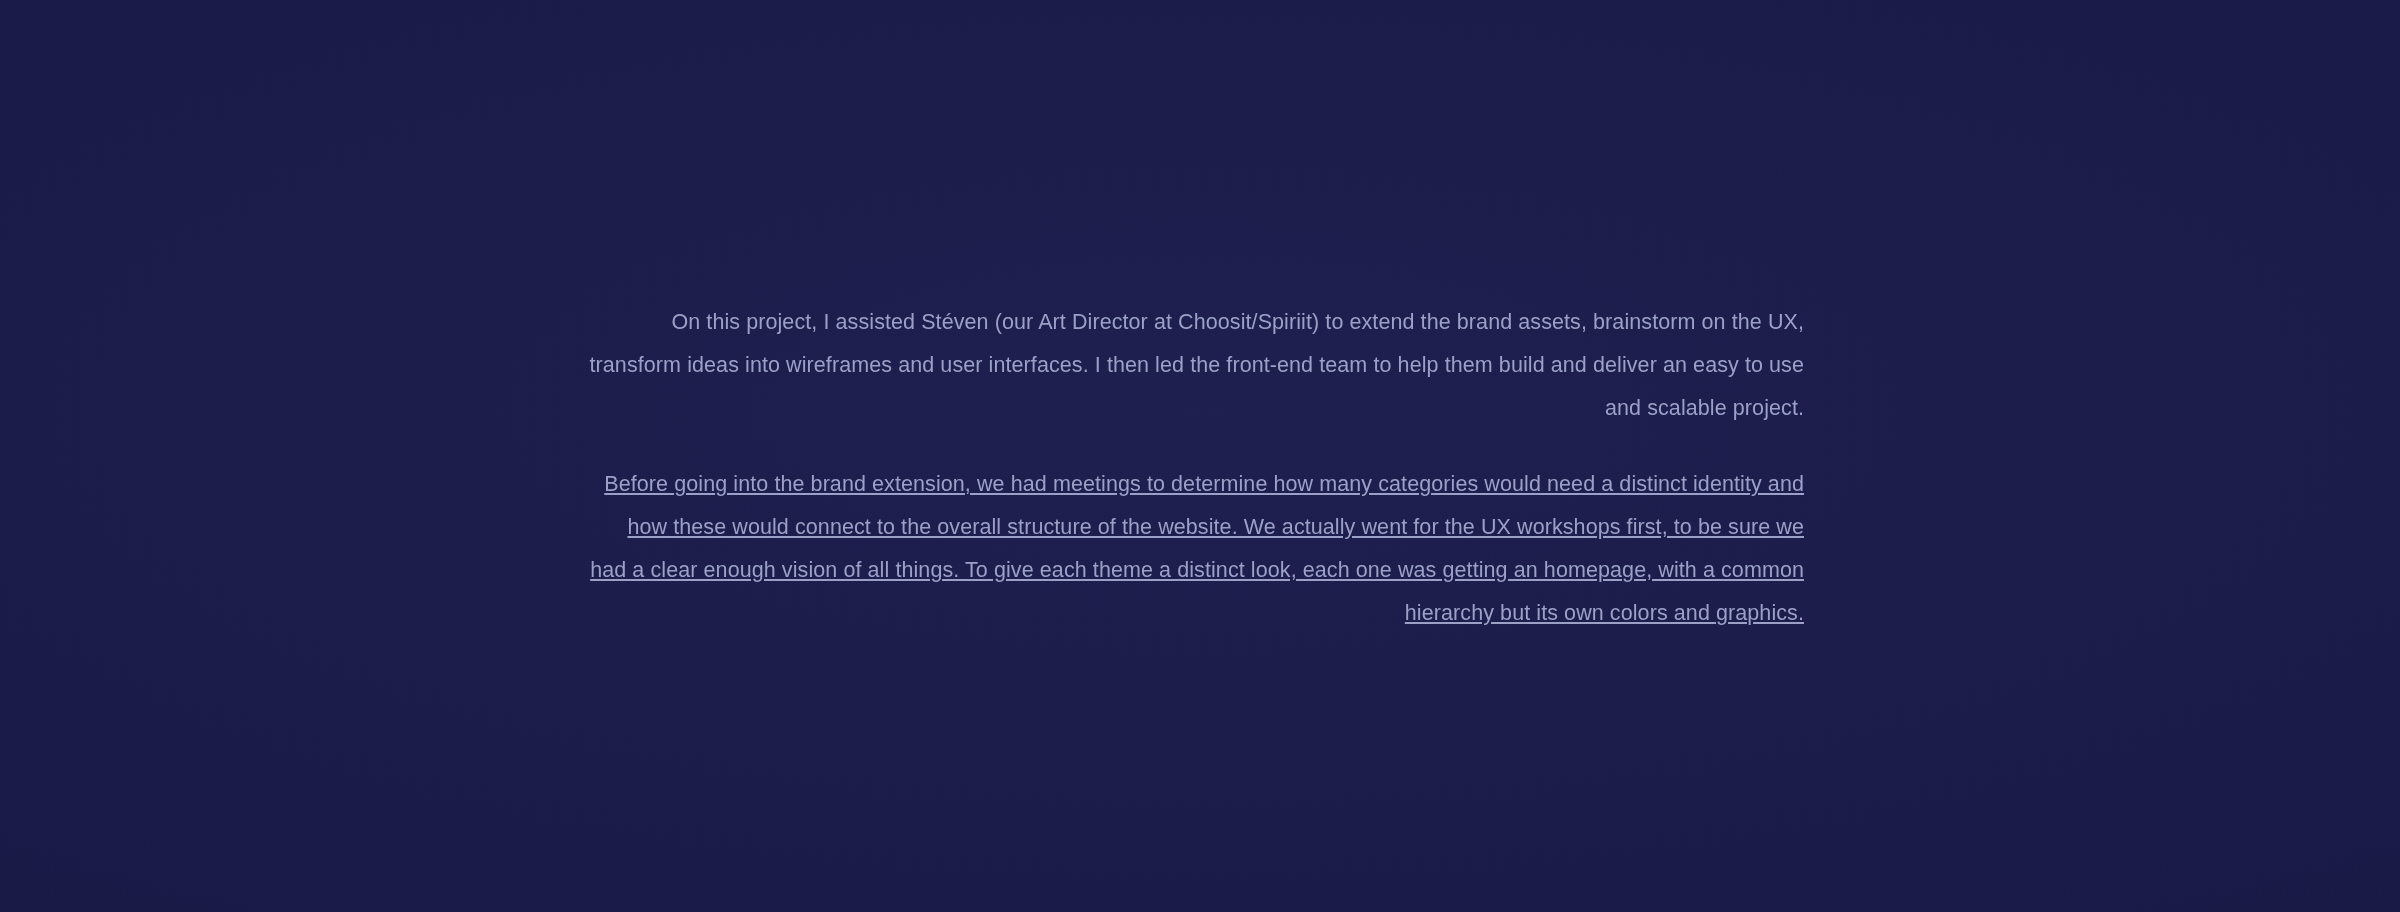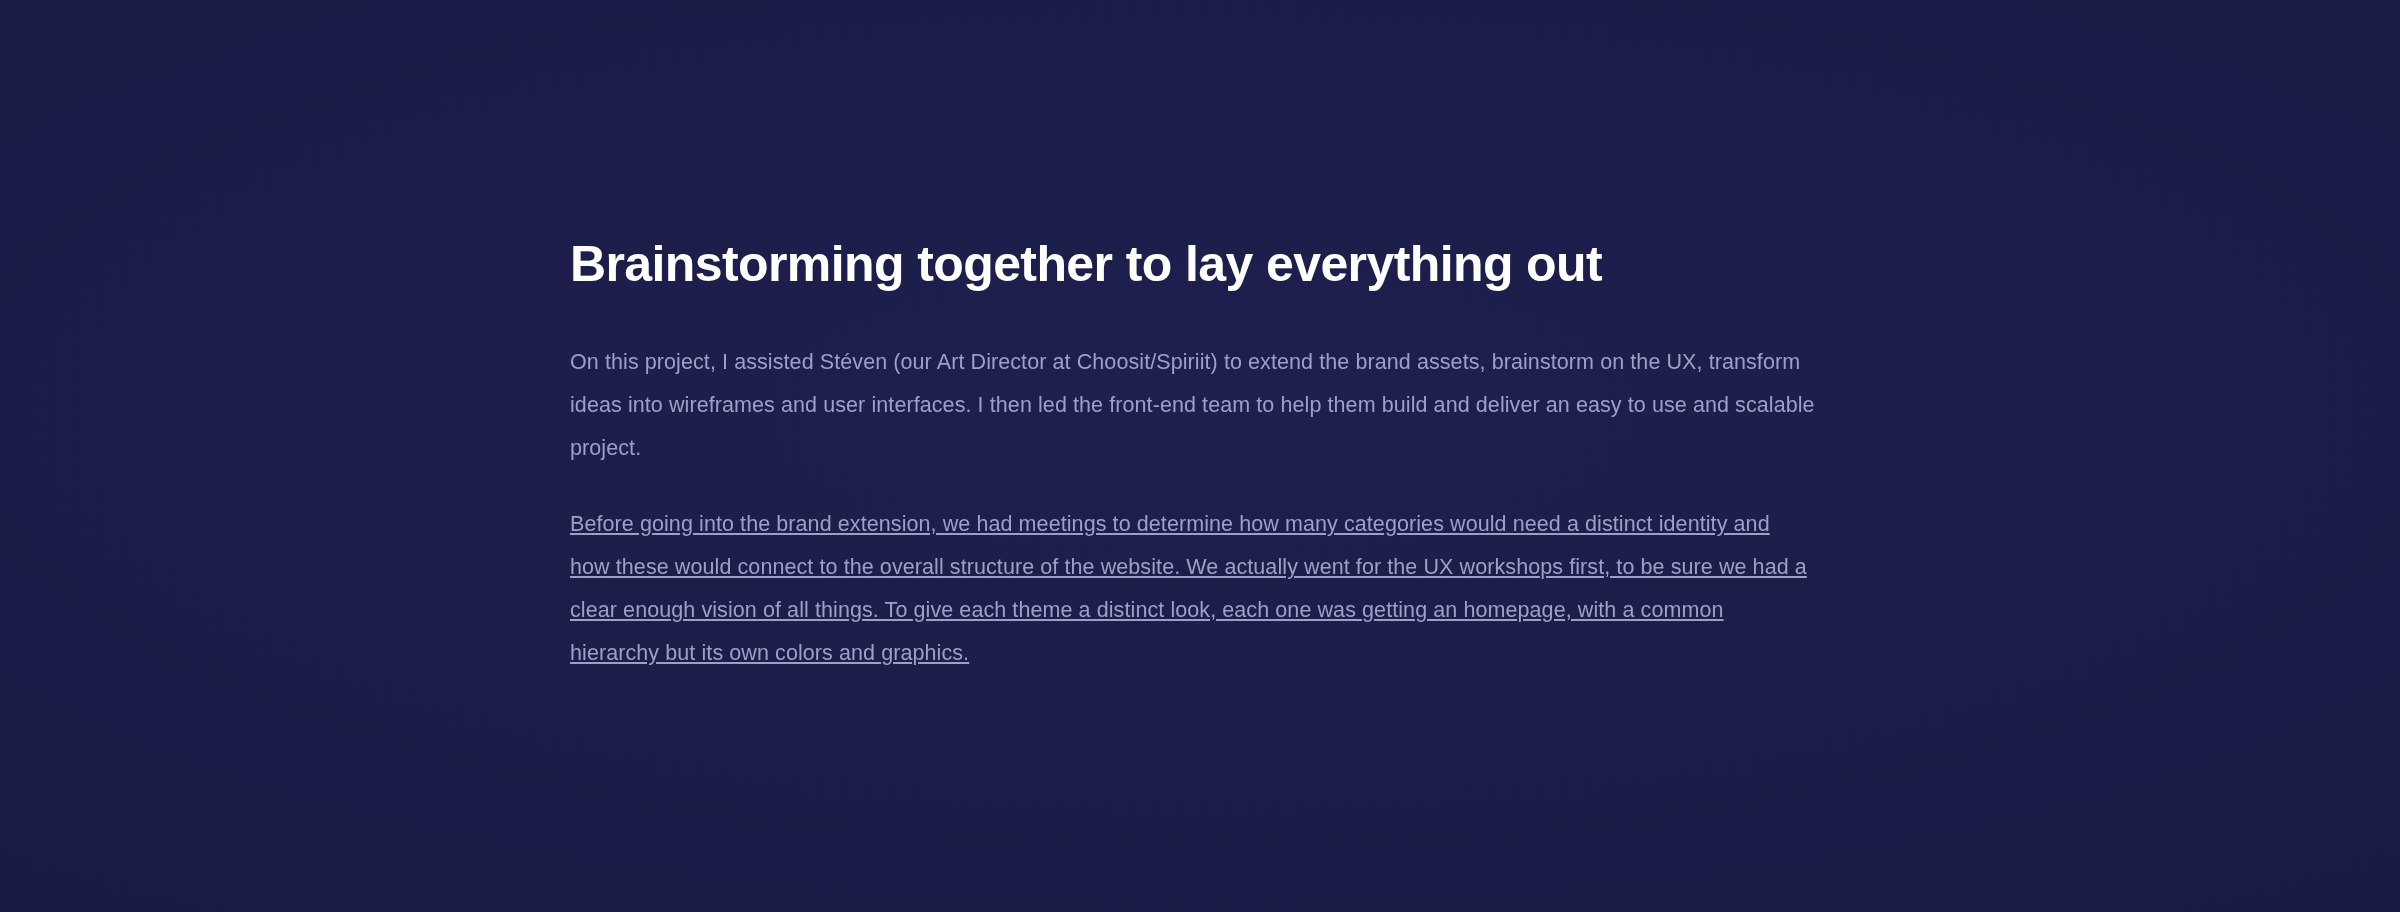--- a/index.html
+++ b/index.html
@@ -84,23 +84,24 @@
     font-family: "Liberation Sans", "DejaVu Sans", sans-serif;
     font-size: 50px;
     font-weight: 700;
     line-height: 1.12;
     letter-spacing: -0.012em;
     color: #ffffff;
     white-space: nowrap;
   }
 
   .body-copy {
-    margin: 0;
+    margin: 16px;
     padding: 0;
     list-style: none;
+    text-align: right;
   }
 
   .body-paragraph {
     margin: 0;
     font-family: "Liberation Sans", "DejaVu Sans", sans-serif;
     font-size: 21.5px;
     font-weight: 400;
     line-height: 43px;
     letter-spacing: 0.004em;
     color: #9ba1c6;
@@ -119,21 +120,20 @@
 </head>
 <body style="background-color: rgb(25, 26, 71);">
 
 <div class="page" style="background-color: rgb(25, 26, 71);">
 
   <div class="noise-layer"></div>
   <div class="noise-layer-2"></div>
 
   <section class="content">
 
-    <h2 class="section-heading" style="color: rgb(255, 255, 255);">Brainstorming together to lay everything out</h2>
 
     <div class="intro-gap"></div>
 
     <div class="body-copy">
       <p class="body-paragraph" style="color: rgb(155, 161, 198);">On this project, I assisted Stéven (our Art Director at Choosit/Spiriit) to extend the brand assets, brainstorm on the UX, transform ideas into wireframes and user interfaces. I then led the front-end team to help them build and deliver an easy to use and scalable project.</p>
       <p class="body-paragraph" style="color: rgb(155, 161, 198);">Before going into the brand extension, we had meetings to determine how many categories would need a distinct identity and how these would connect to the overall structure of the website. We actually went for the UX workshops first, to be sure we had a clear enough vision of all things. To give each theme a distinct look, each one was getting an homepage, with a common hierarchy but its own colors and graphics.</p>
     </div>
 
   </section>
 

